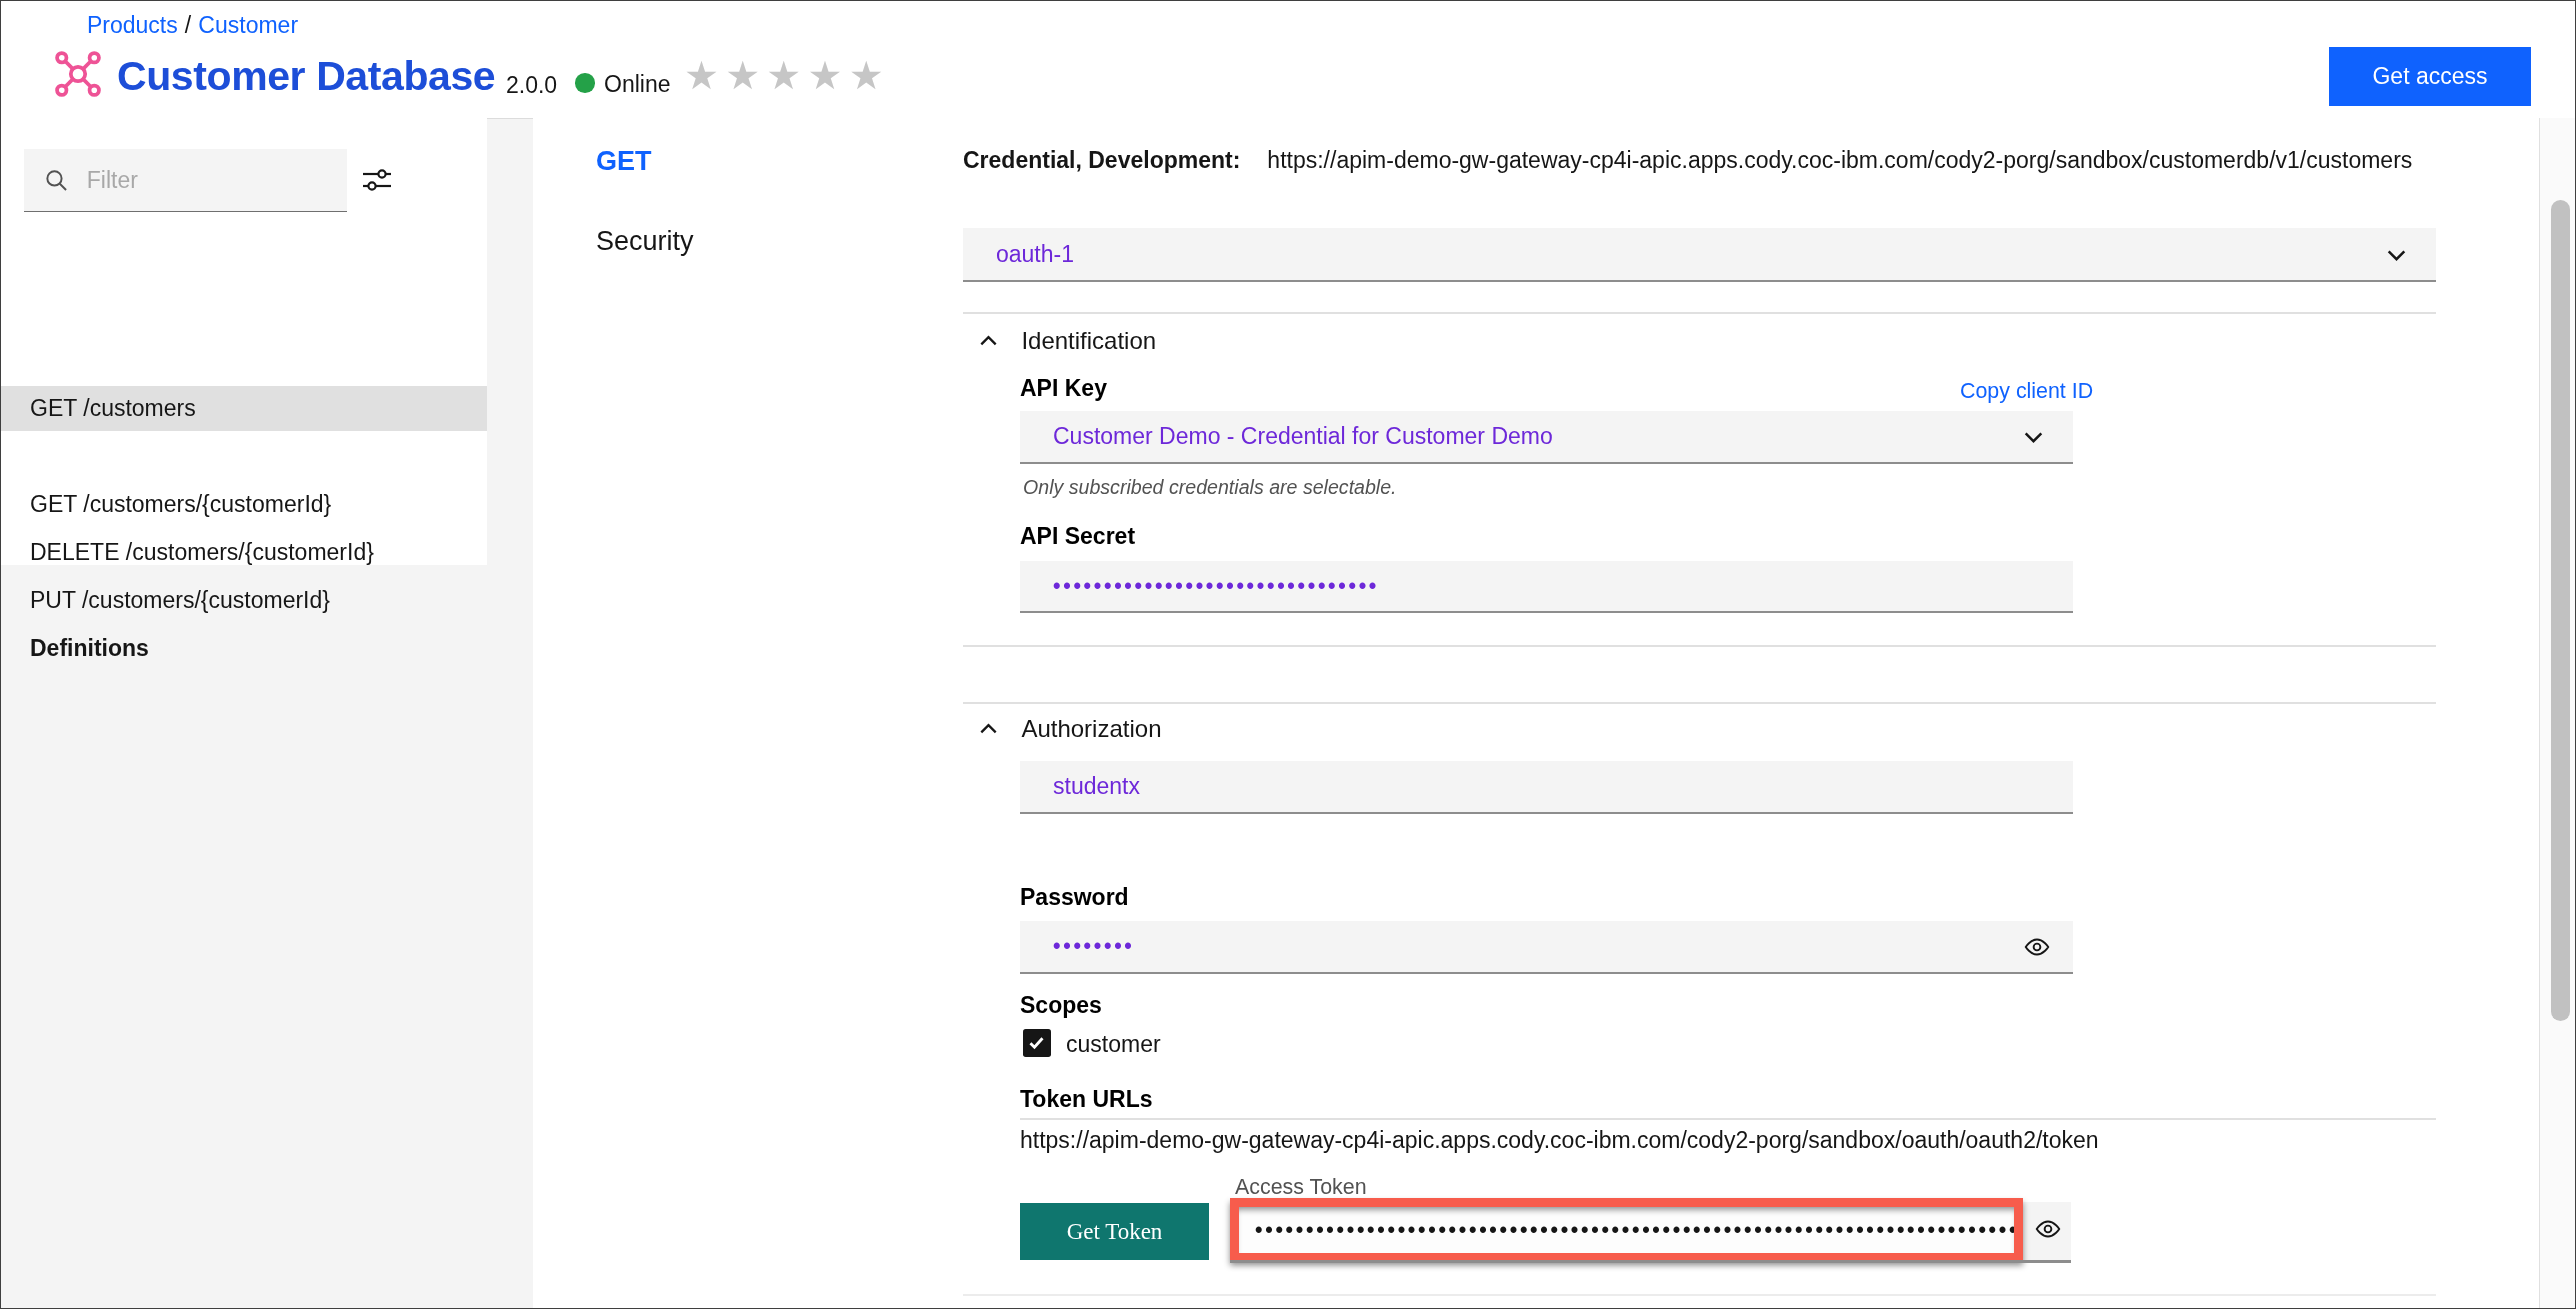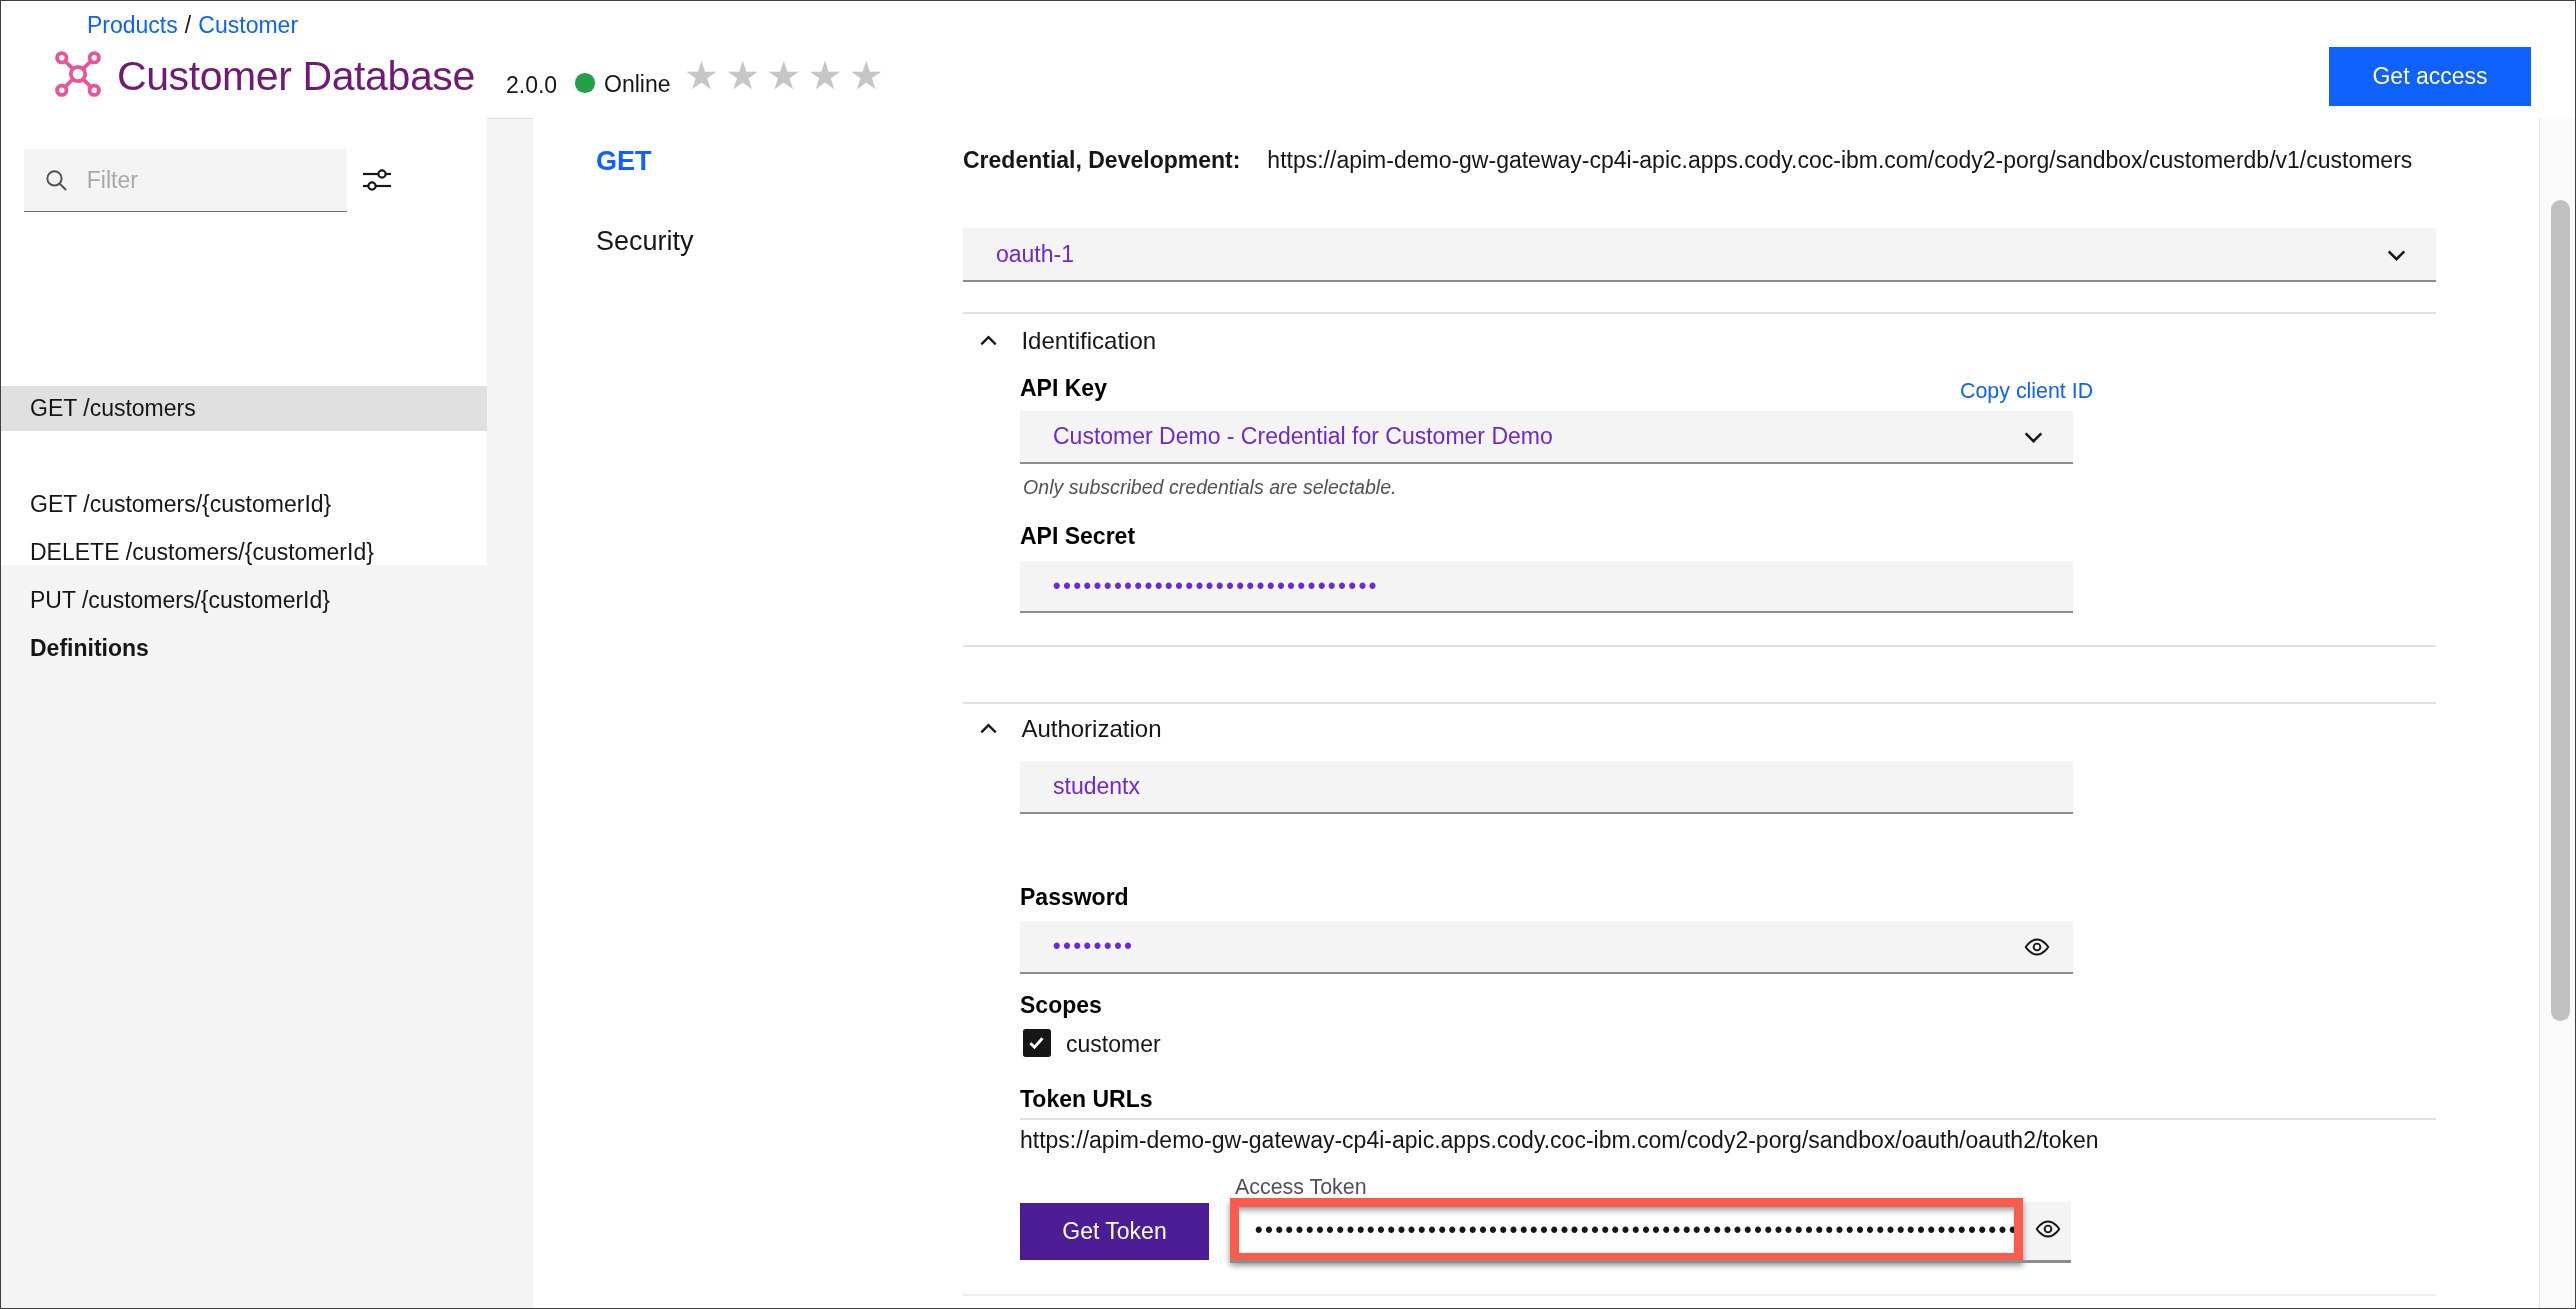--- a/index.html
+++ b/index.html
@@ -5,21 +5,21 @@
   html,body{margin:0;padding:0;background:#fff;}
   #screen{position:relative;width:2576px;height:1309px;box-sizing:border-box;
           border:1.8px solid #3f3f3f;background:#f4f4f4;overflow:hidden;
           font-family:"Liberation Sans",sans-serif;color:#161616;}
   
   #header{position:absolute;left:0;top:0;width:100%;height:117px;background:#fff;border-bottom:0.9px solid #dcdcdc;}
   #breadcrumb{position:absolute;left:86px;top:10.7px;font-size:23px;}
   #breadcrumb a{color:#0f62fe;text-decoration:none;cursor:pointer;}
   #breadcrumb .sep{color:#161616;padding:0 7.1px;}
   #logo{position:absolute;left:52px;top:48px;width:50px;height:50px;}
-  #page-title{position:absolute;left:116px;top:52px;font-size:41px;font-weight:400;color:#701a75;letter-spacing:-0.4px;}
+  #page-title{position:absolute;left:116px;top:52px;font-size:41px;font-weight:700;color:#1d4ed8;letter-spacing:-0.4px;}
   #version{position:absolute;left:505px;top:71px;font-size:23px;}
   #status-dot{position:absolute;left:574px;top:72px;width:19.6px;height:19.6px;border-radius:50%;background:#24a148;}
   #status-text{position:absolute;left:603px;top:70px;font-size:23px;}
   #stars{position:absolute;left:683px;top:52px;font-size:39px;letter-spacing:6.2px;color:#c6c6c6;}
   #get-access{position:absolute;left:2328px;top:46px;width:202px;height:59px;background:#0f62fe;color:#fff;
               font-size:23px;display:flex;align-items:center;justify-content:center;cursor:pointer;border:none;
               font-family:"Liberation Sans",sans-serif;}
   
   #sidebar{position:absolute;left:0;top:117px;width:486px;height:447px;background:#fff;}
   #filter-box{position:absolute;left:23px;top:31px;width:323px;height:62px;background:#f4f4f4;
@@ -44,23 +44,23 @@
   .section-head{position:absolute;display:flex;align-items:center;font-size:24px;color:#161616;}
   .section-head svg{margin-right:21.4px;cursor:pointer;}
   .form-label{position:absolute;font-size:23px;font-weight:bold;color:#000000;}
   .dots{font-weight:bold;letter-spacing:2.7px;font-size:21.4px;white-space:nowrap;overflow:hidden;}
   #copy-client-id{position:absolute;left:1959px;top:378px;font-size:21.4px;color:#0f62fe;cursor:pointer;text-decoration:none;}
   #api-key-help{position:absolute;left:1022px;top:475px;font-size:19.6px;font-style:italic;color:#525252;}
   #token-urls-underline{position:absolute;left:1019px;top:1117px;width:1416px;height:1.8px;background:#e0e0e0;}
   #token-url-text{position:absolute;left:1019px;top:1126px;font-size:23px;color:#161616;}
   #endpoint-row{position:absolute;left:962px;top:146px;font-size:23px;white-space:nowrap;}
   #endpoint-row b{margin-right:27px;}
-  #get-token{position:absolute;left:1019px;top:1202px;width:189px;height:57px;background:#4c1d95;color:#fff;
+  #get-token{position:absolute;left:1019px;top:1202px;width:189px;height:57px;background:#0f766e;color:#fff;
              border:none;font-size:23px;display:flex;align-items:center;justify-content:center;cursor:pointer;
-             font-family:Liberation Sans, sans-serif;}
+             font-family:Liberation Serif, serif;}
   #access-token-label{position:absolute;left:1234px;top:1174px;font-size:21.4px;color:#525252;}
   #token-row-bg{position:absolute;left:1229px;top:1201px;width:841px;height:59px;background:#f4f4f4;}
   #token-red-box{position:absolute;left:1229px;top:1197px;width:793px;height:64px;box-sizing:border-box;
                  border:9.8px solid #f75c4c;background:#fdfdfd;display:flex;align-items:center;padding-left:16px;
                  box-shadow:0 3.6px 6.2px rgba(0,0,0,.45), inset 0 6.2px 6.2px -3.6px rgba(0,0,0,.45);}
   #token-bottom-border{position:absolute;left:1229px;top:1259px;width:841px;height:2.7px;background:#8d8d8d;}
   .eye-btn{position:absolute;cursor:pointer;width:30px;height:30px;}
   #checkbox{position:absolute;left:1022px;top:1028px;width:28px;height:28px;background:#161616;border-radius:2.7px;
             display:flex;align-items:center;justify-content:center;cursor:pointer;}
   #checkbox-label{position:absolute;left:1065px;top:1030px;font-size:23px;}

